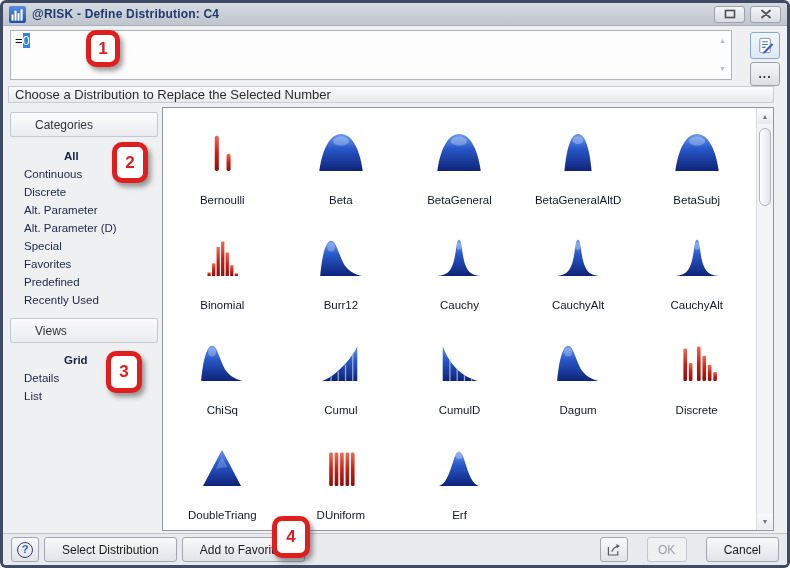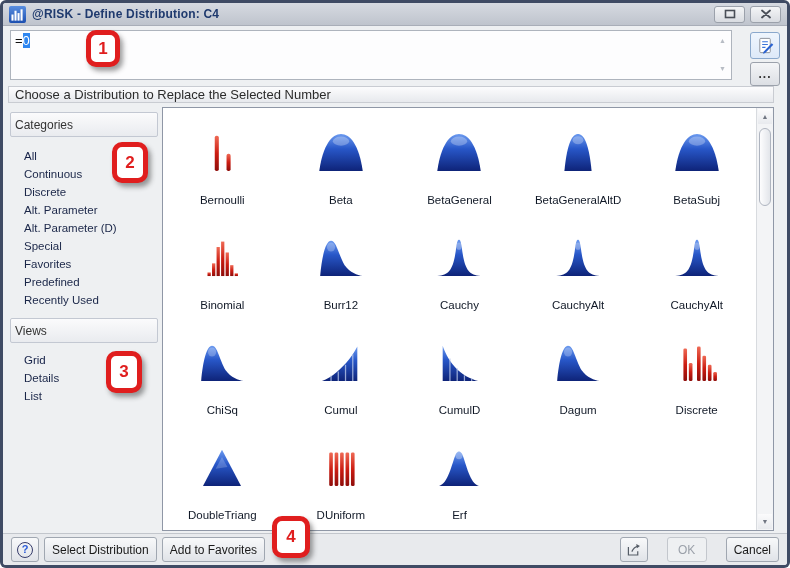--- a/index.html
+++ b/index.html
@@ -49,25 +49,25 @@
     position:absolute; left:8px; top:86px; width:766px; height:17px;
     background:linear-gradient(#fcfcfd,#e7e9ed);
     border:1px solid #c9ccd2; display:flex; align-items:center;
     font-size:13px; color:#2b2b2b; padding-left:6px;
   }
 
   
   .group-hdr {
     position:absolute; left:10px; width:148px; height:25px;
     background:linear-gradient(#fbfbfc,#e9ebef); border:1px solid #c3c8d2; border-radius:2px;
-    display:flex; align-items:center; padding-left:4px; font-size:12px; color:#333;
+    display:flex; align-items:center; padding-left:24px; font-size:12px; color:#333;
   }
   .navlist { position:absolute; left:24px; }
   .navitem { height:18px; line-height:18px; font-size:11.5px; color:#1a2648; cursor:default; white-space:nowrap; }
-  .navitem.active { font-weight:normal; color:#142047; }
+  .navitem.active { font-weight:bold; color:#142047;margin-left:40px; }
 
   
   .grid-panel {
     position:absolute; left:162px; top:107px; width:612px; height:424px;
     background:#fff; border:1px solid #8f97a6;
   }
   .cells {
     position:absolute; left:0; top:0; right:17px; bottom:0;
     display:grid; grid-template-columns:repeat(5,1fr); grid-auto-rows:105px; padding-top:3px;
   }
@@ -86,21 +86,21 @@
 
   
   .footer {
     position:absolute; left:3px; right:3px; top:533px; height:32px;
     background:#e8eaed; border-top:1px solid #c2c6cc; border-radius:0 0 3px 3px;
     display:flex; align-items:center; padding:0 8px; gap:5px;
   }
   .btn {
     height:25px; border:1px solid #a0a7b1; border-radius:3px;
     background:linear-gradient(#f8f9fa,#e0e3e8);
-    font-size:12px; color:#1a1a1a; padding:0 7px; display:flex; align-items:center; justify-content:center;
+    font-size:12px; color:#1a1a1a; padding:0 17px; display:flex; align-items:center; justify-content:center;
     font-family:"Liberation Sans",sans-serif; cursor:default;
   }
   .btn.square { width:28px; padding:0; }
   .btn.disabled { color:#9ba1aa; background:#eef0f2; border-color:#c3c7cd; }
   .rightgrp { margin-left:auto; display:flex; gap:19px; }
   .qmark { width:16px; height:16px; border:1.5px solid #363c6b; border-radius:50%;
            color:#2a5bd7; font-weight:bold; font-size:11px; line-height:13px; text-align:center; }
 
   
   .badge {

